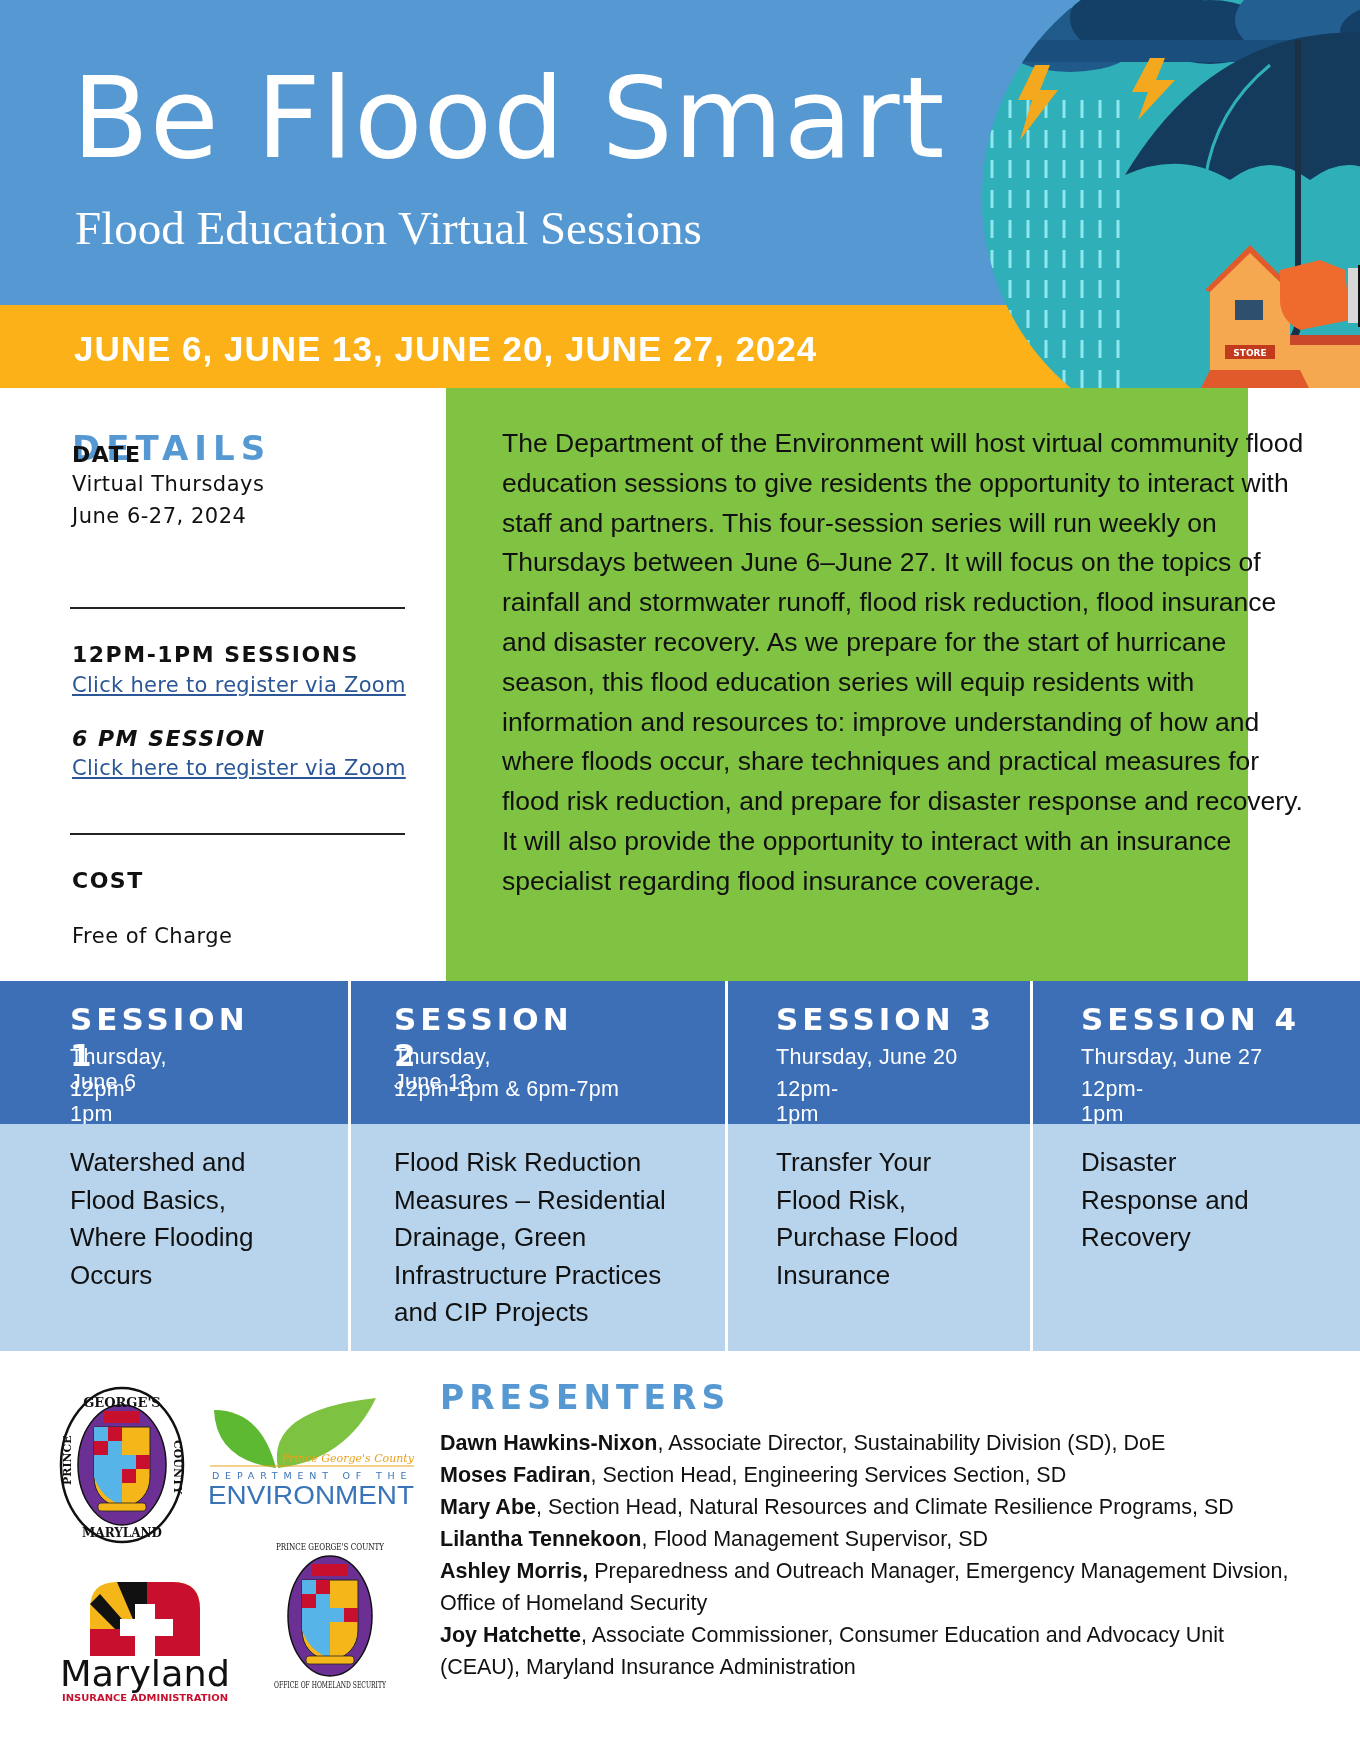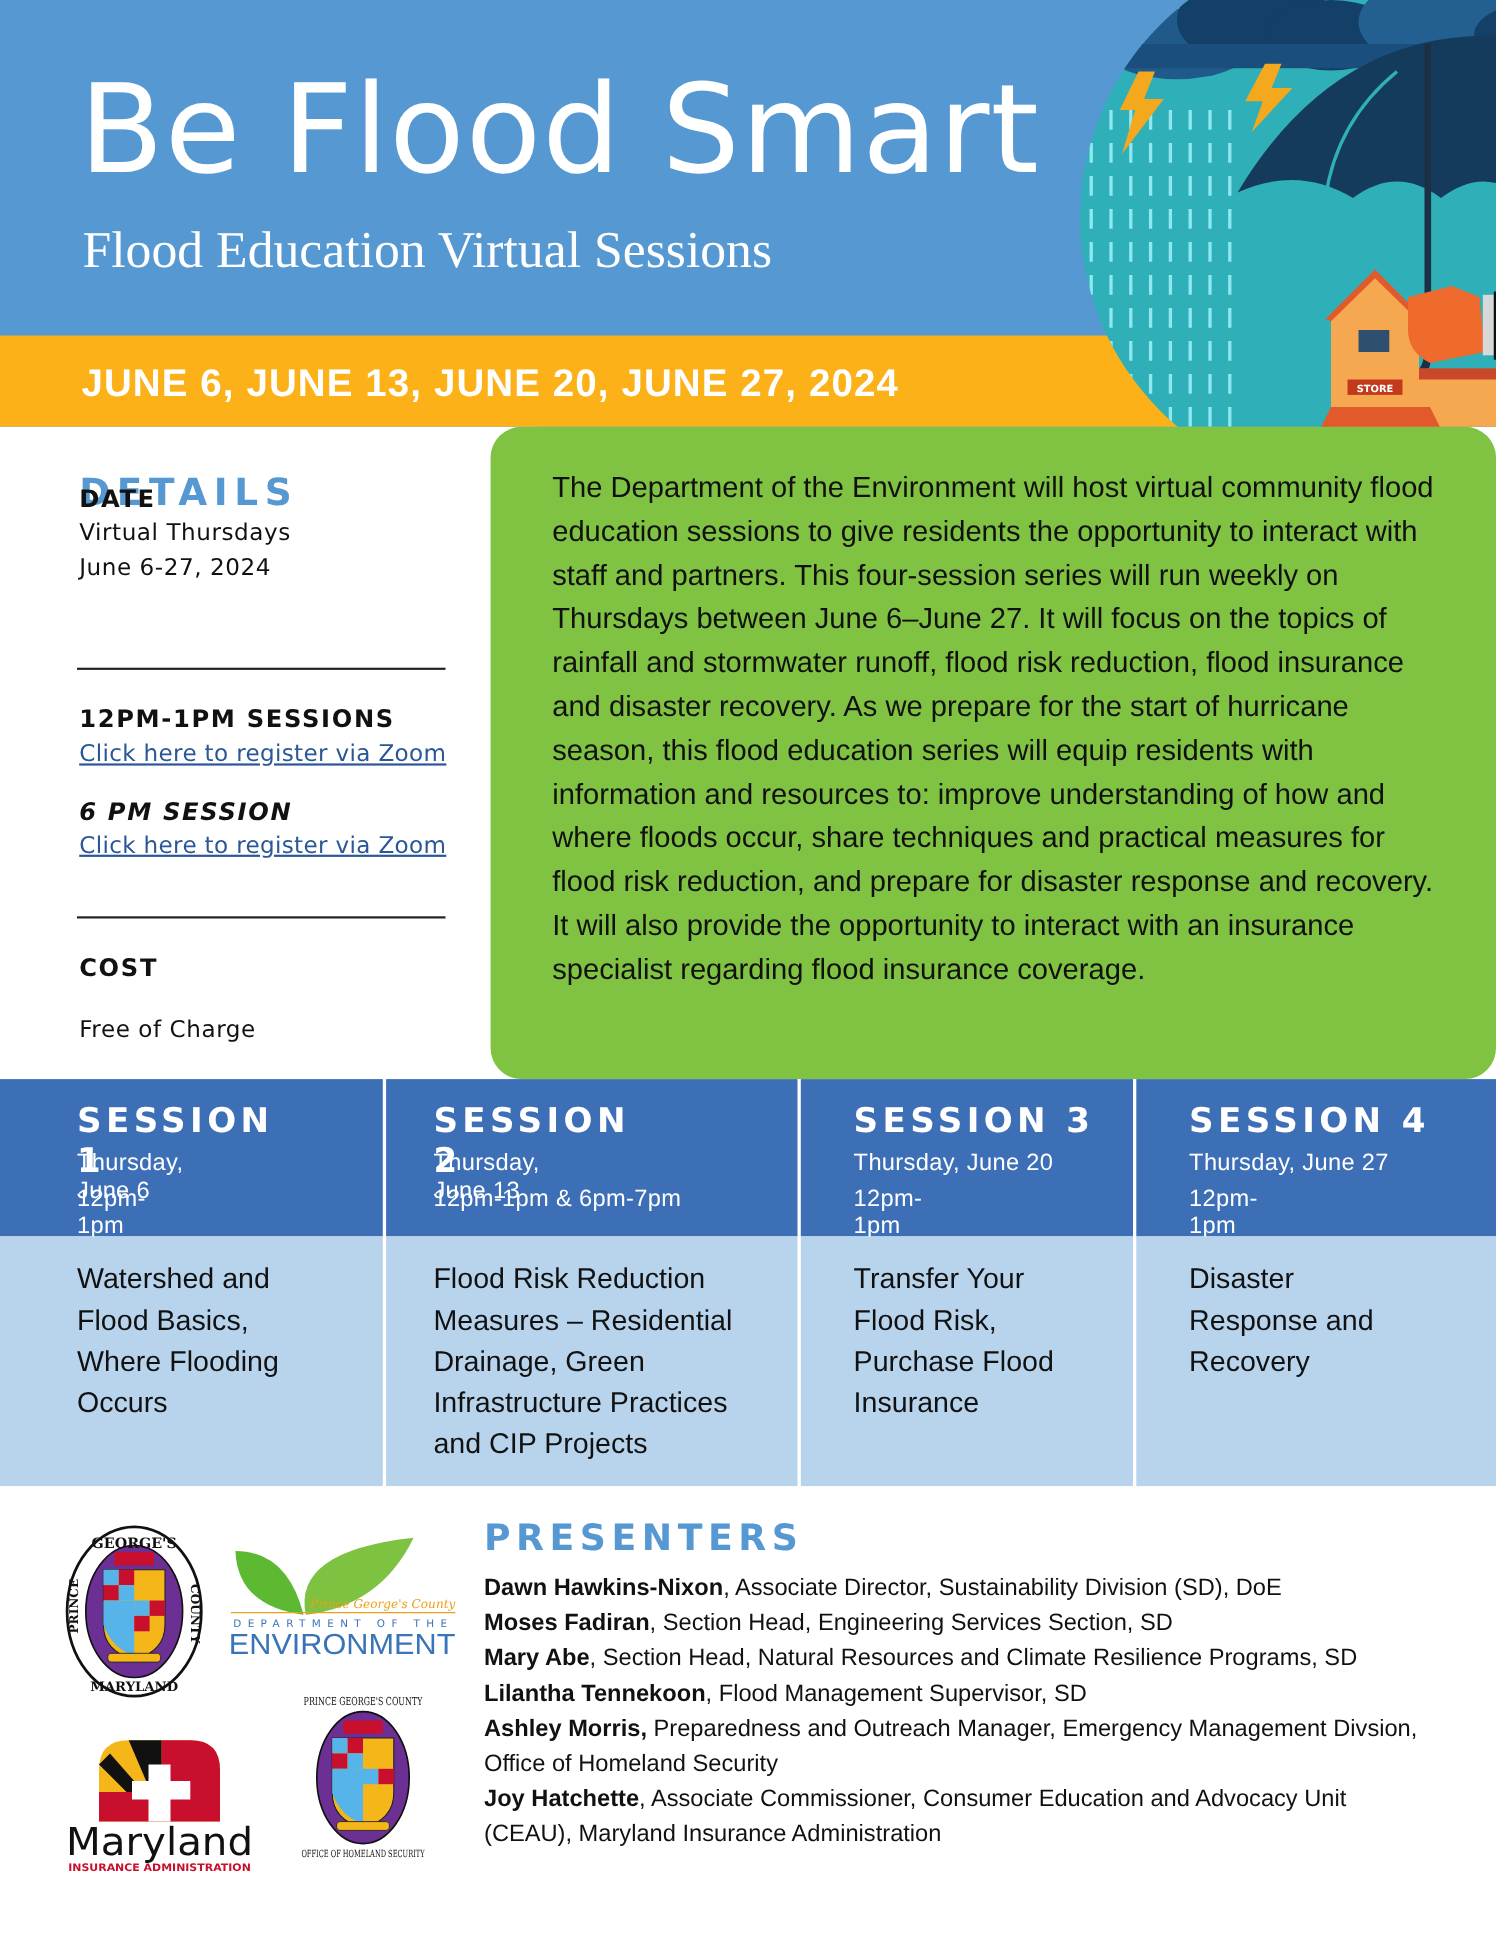--- a/index.html
+++ b/index.html
@@ -18,21 +18,21 @@
 
   
   .details { position: absolute; left: 0; top: 388px; width: 492px; height: 593px; background: #fff; }
   .details h2 { position: absolute; left: 72px; top: 40px; font-size: 34px; font-weight: 700; color: #5598d2; letter-spacing: 6px; font-family: "DejaVu Sans", sans-serif; }
   .d-label { position: absolute; left: 72px; font-size: 22px; font-weight: 700; color: #111; letter-spacing: 1.5px; font-family: "DejaVu Sans", sans-serif; }
   .d-value { position: absolute; left: 72px; font-size: 21px; color: #111; line-height: 33px; letter-spacing: 0.5px; font-family: "DejaVu Sans", sans-serif; }
   .d-link { position: absolute; left: 72px; font-size: 21px; color: #2b5797; text-decoration: underline; letter-spacing: 0.3px; cursor: pointer; font-family: "DejaVu Sans", sans-serif; }
   .d-rule { position: absolute; left: 70px; width: 335px; height: 2px; background: #222; }
 
   
-  .intro { position: absolute; left: 446px; top: 388px; width: 914px; height: 593px; background: #80c242; border-radius: 28px; }
+  .intro { position: absolute; left: 446px; top: 388px; width: 802px; height: 593px; background: #80c242; }
   .intro p { position: absolute; left: 56px; top: 36px; width: 820px; font-size: 26.5px; line-height: 39.8px; color: #111; font-family: "Liberation Sans", sans-serif; }
 
   
   .sessions { position: absolute; left: 0; top: 981px; width: 1360px; height: 370px; background: #fff; }
   .session { position: absolute; top: 0; height: 370px; }
   .session .s-head { position: absolute; left: 0; top: 0; width: 100%; height: 143px; background: #3d6fb6; }
   .session .s-body { position: absolute; left: 0; top: 143px; width: 100%; height: 227px; background: #b7d4ec; }
   .s-title { position: absolute; left: 0; top: 20px; font-size: 31px; font-weight: 700; color: #fff; letter-spacing: 4px; font-family: "DejaVu Sans", sans-serif; }
   .s-date, .s-time { position: absolute; left: 0; font-size: 21.5px; color: #fff; letter-spacing: 0.3px; font-family: "Liberation Sans", sans-serif; }
   .s-date { top: 64px; }

